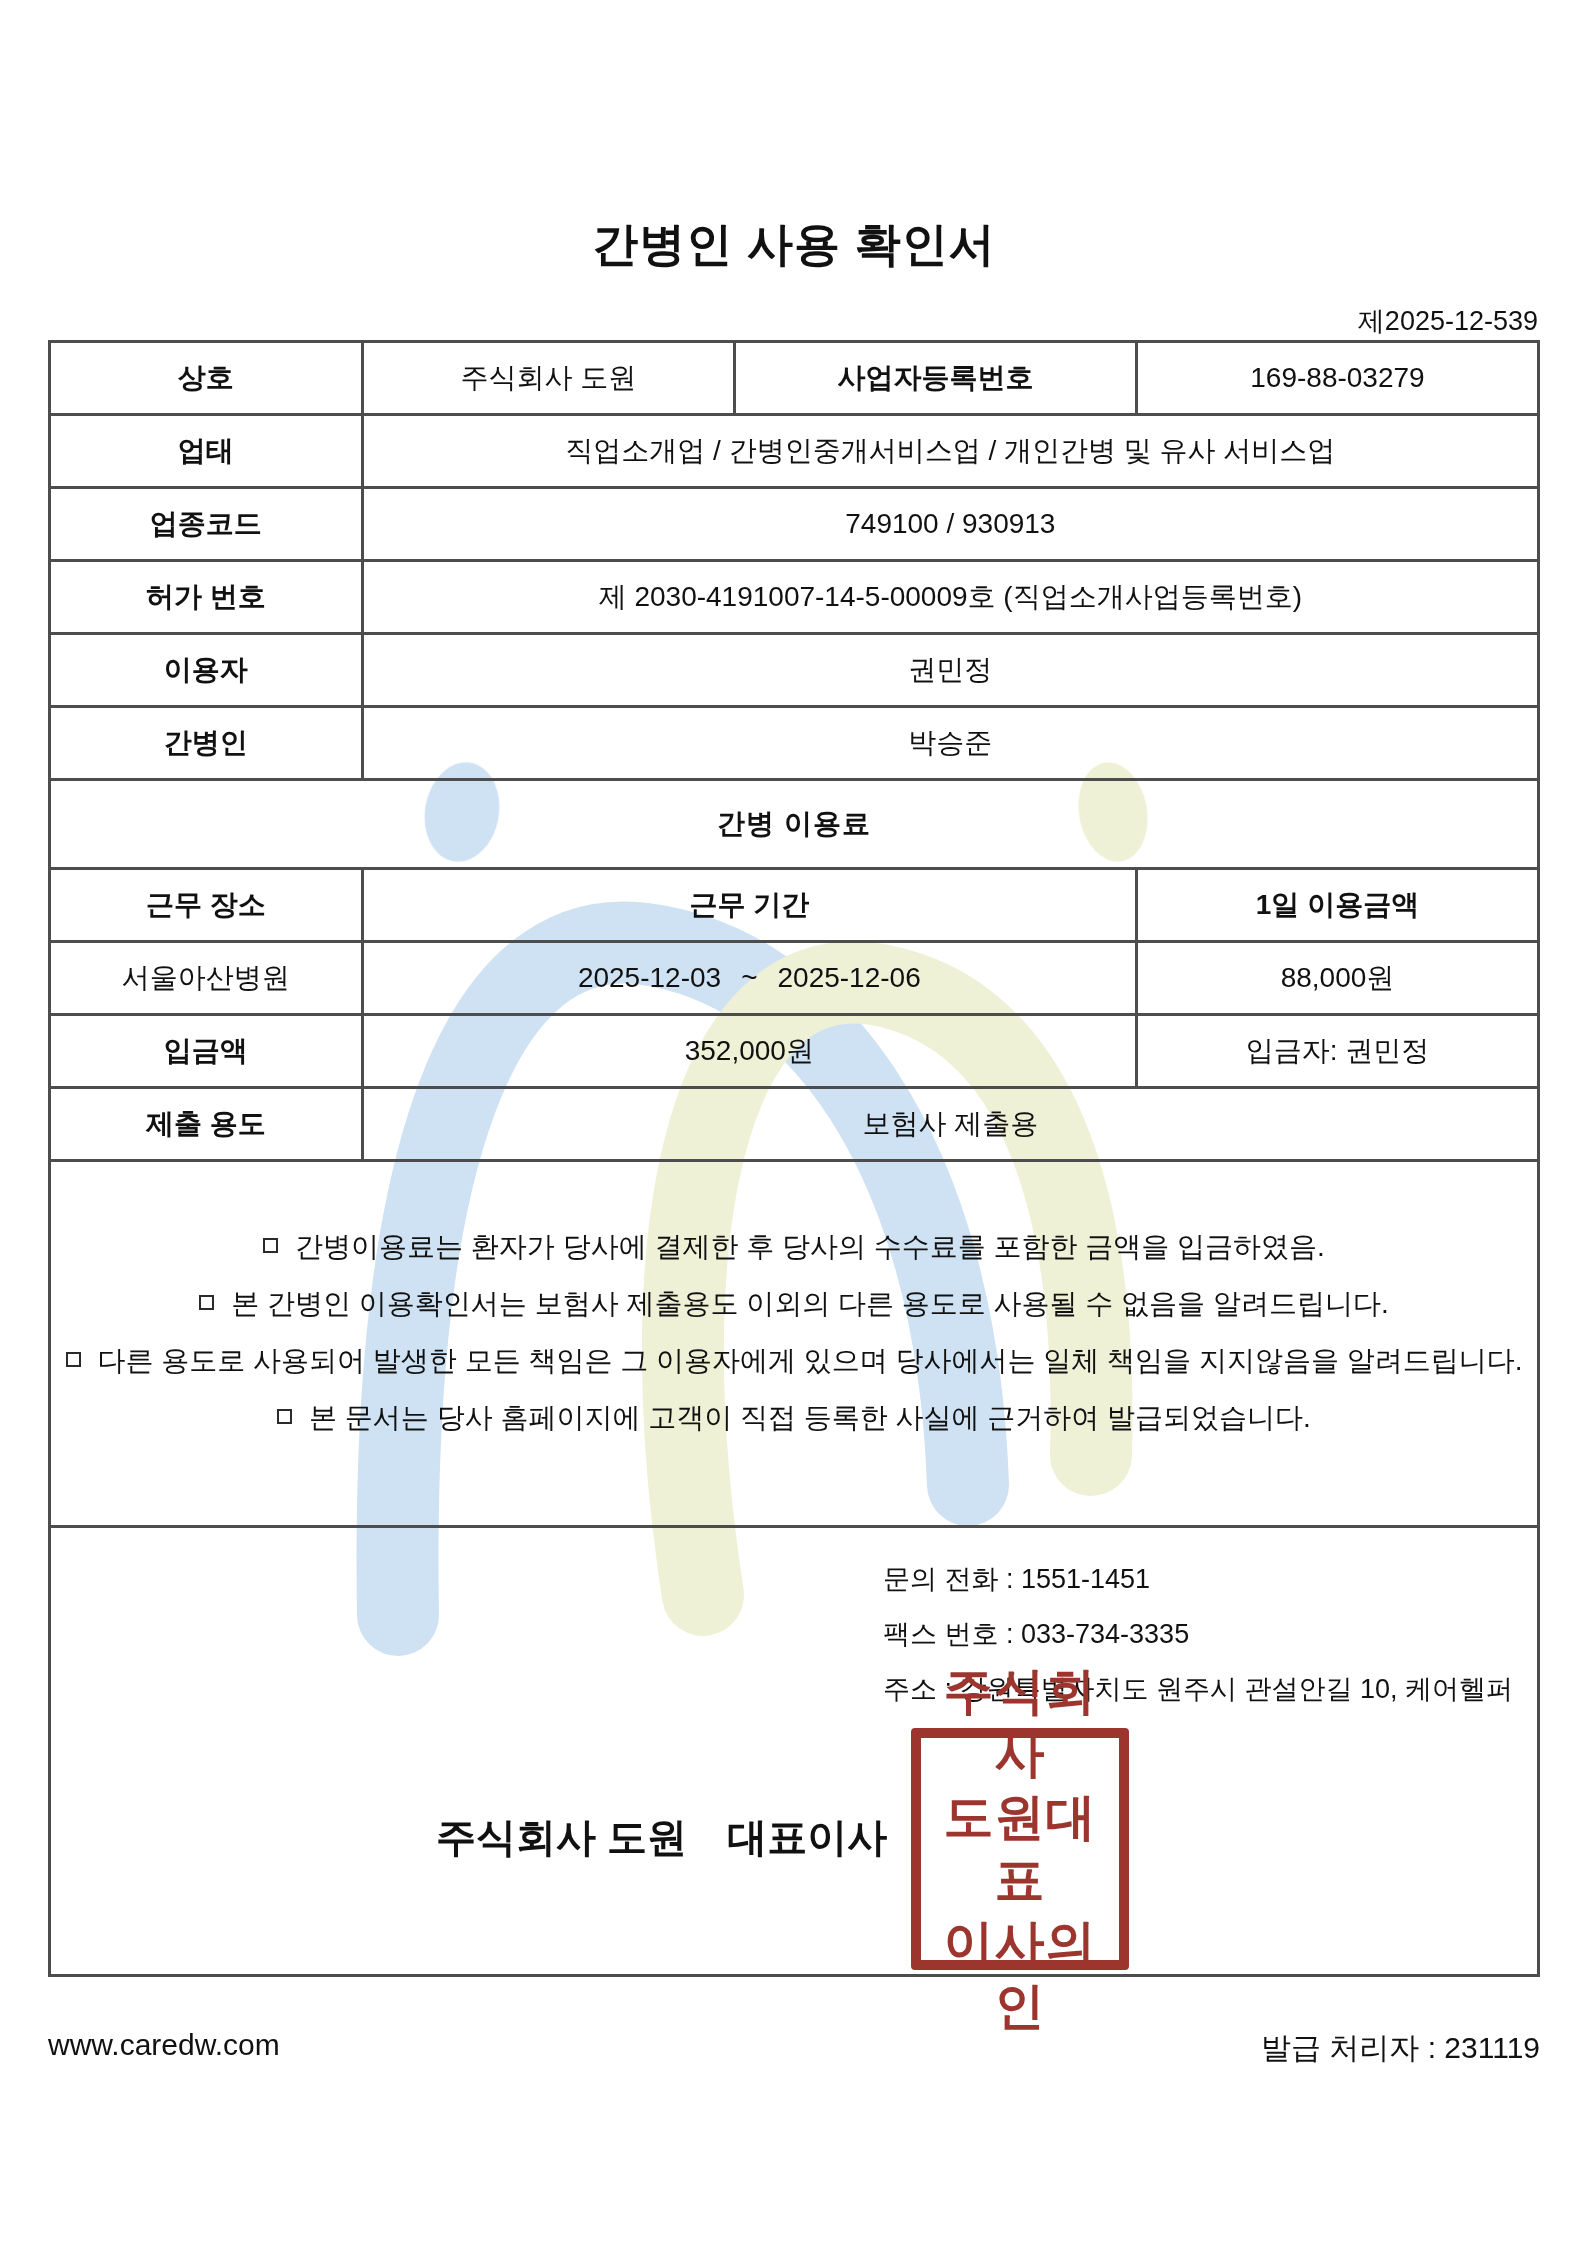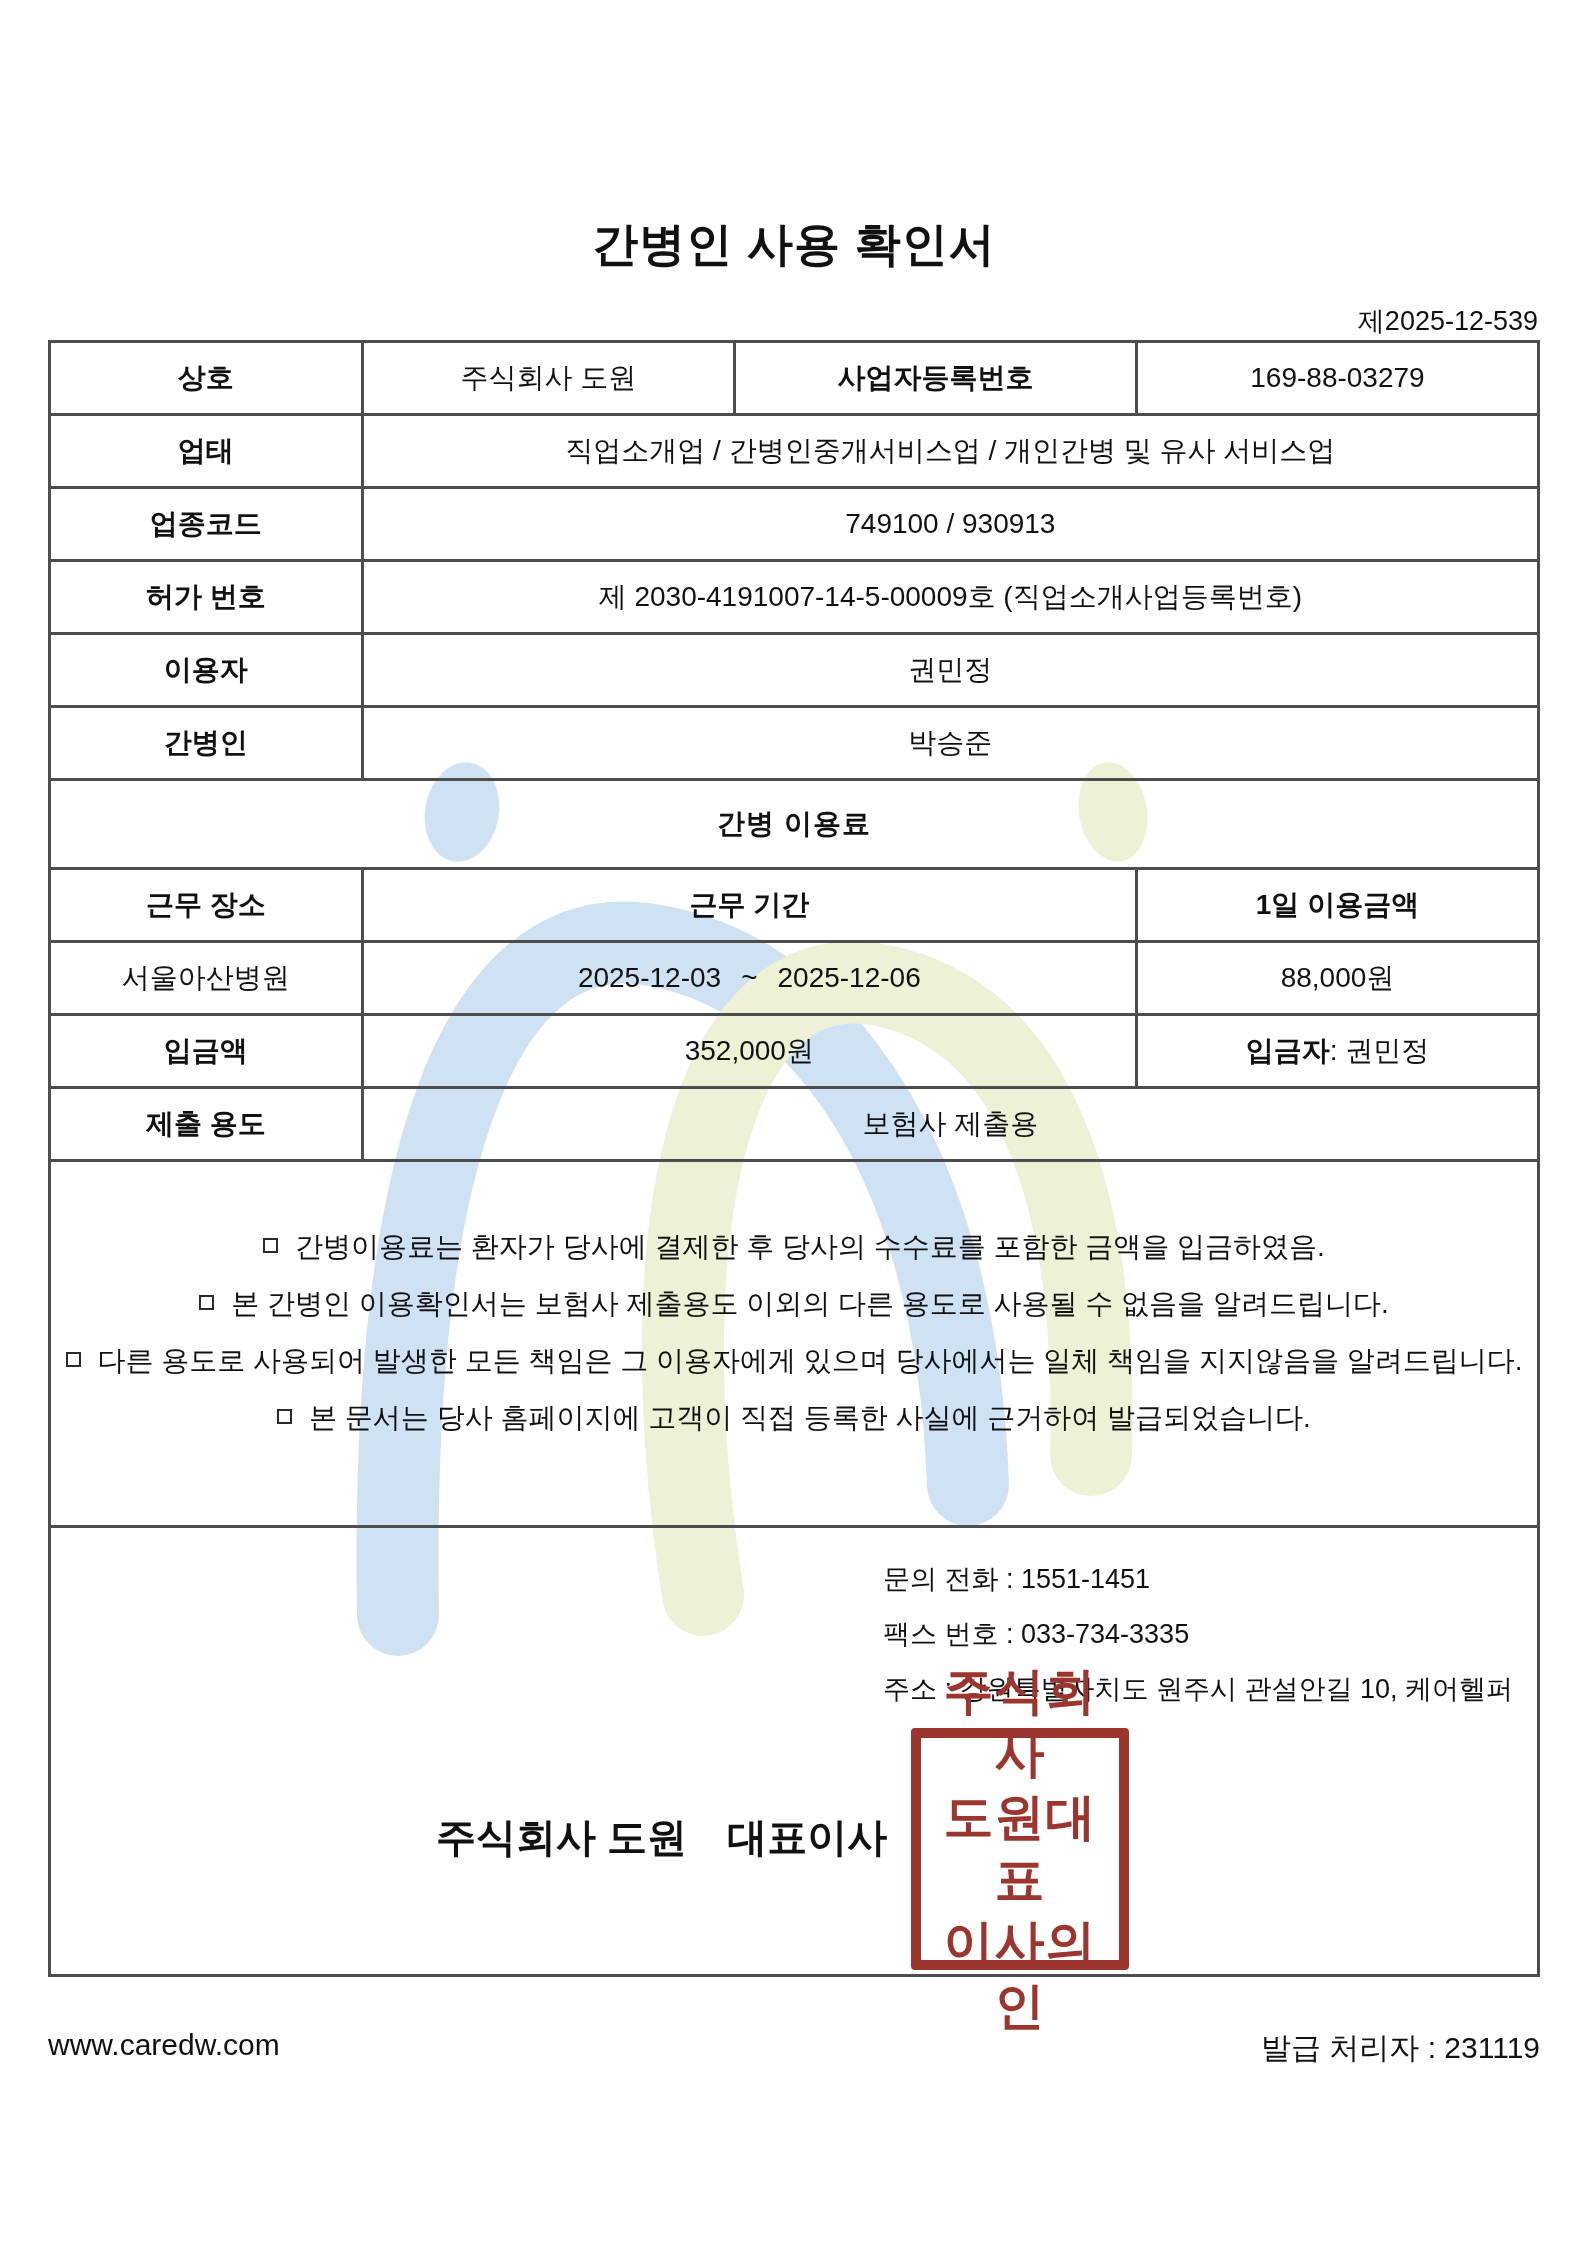--- a/index.html
+++ b/index.html
@@ -55,21 +55,21 @@
   }
   td.lbl { font-weight: bold; }
   tr.r-std td { height: 73px; }
   td.section-cell {
     height: 89px;
     font-size: 40px;
     font-weight: bold;
     letter-spacing: 1px;
   }
   .tilde { margin: 0 20px; }
-  .lbl-inline { font-weight: bold; }
+  .lbl-inline { font-weight: normal; }
   .dep-val { margin-left: 0; }
   td.notes-cell {
     height: 366px;
     text-align: left;
     vertical-align: top;
     padding: 100px 30px 0 38px;
     font-size: 27px;
   }
   .note-line {
     margin-bottom: 23px;

